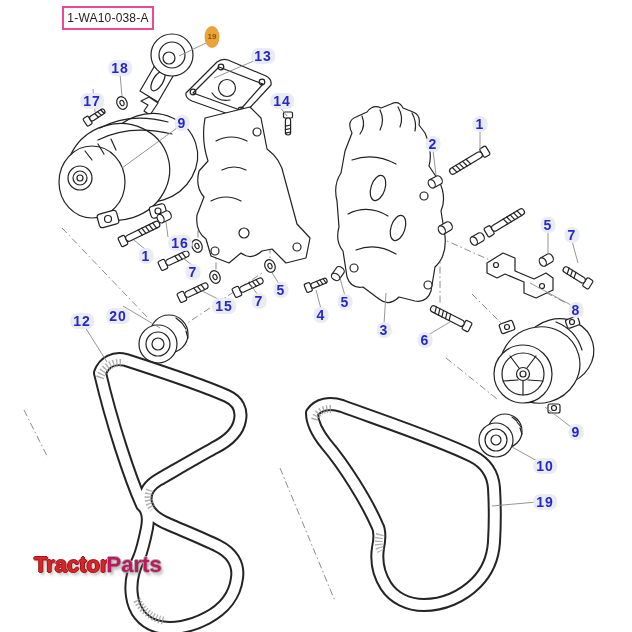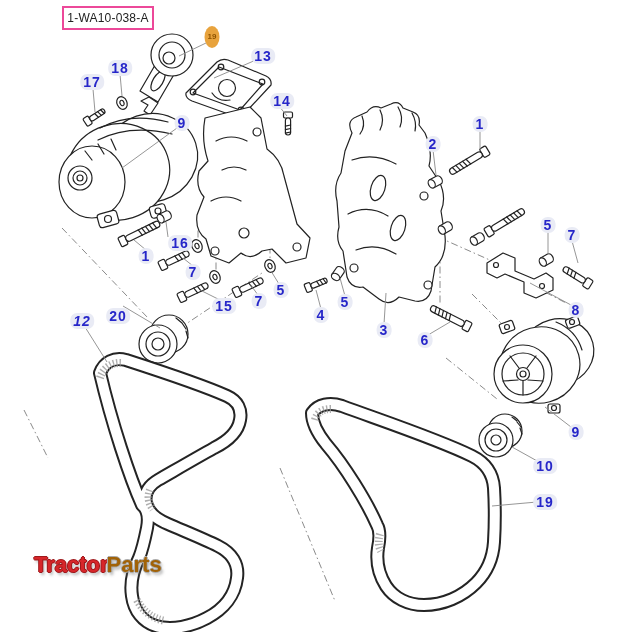--- a/index.html
+++ b/index.html
@@ -26,21 +26,21 @@
   .callout.hl{background:var(--highlight_bg,#e8a33d);color:var(--highlight_text,#8f5400);
            width:15px;height:22px;padding:0;border-radius:50%;display:flex;align-items:center;
            justify-content:center;font-size:8px;letter-spacing:0;}
   
   .logo{position:absolute;left:34px;top:556px;font-weight:bold;line-height:18px;z-index:5;}
   .logo .l1{display:block;font-size:24px;color:#fdfdfd;letter-spacing:.5px;
      text-shadow:-1px 0 #b0b0b0,1px 0 #b0b0b0,0 -1px #b0b0b0,0 1px #b0b0b0,2px 3px 3px rgba(110,110,110,.55);}
   .logo .l2{display:block;margin-top:0px;font-size:22px;}
   .logo .l2 .red{color:var(--logo_red,#d7262a);
      text-shadow:-1px 0 #9e191c,1px 0 #9e191c,0 -1px #9e191c,0 1px #9e191c,2px 3px 3px rgba(110,110,110,.5);}
-  .logo .l2 .gray{color:#a16207;margin-left:-2px;
+  .logo .l2 .gray{color:#be185d;margin-left:-2px;
      text-shadow:-1px 0 #ababab,1px 0 #ababab,0 -1px #ababab,0 1px #ababab,2px 3px 3px rgba(110,110,110,.5);}
 </style>
 </head>
 <body>
 
 <div id="stage" style="--callout_text: #2626c9; --callout_bg: #e9ebf5; --highlight_bg: #e8a33d; --highlight_text: #8f5400; --line: #222222; --leader: #8a8a8a; --logo_red: #d7262a;">
 
   <svg id="art" width="632" height="632" viewBox="0 0 632 632">
 
     <defs>
@@ -265,24 +265,24 @@
       <span class="callout" style="left: 425px; top: 340px;">6</span>
       <span class="callout" style="left: 433px; top: 144px;">2</span>
       <span class="callout" style="left: 480px; top: 124px;">1</span>
       <span class="callout" style="left: 548px; top: 225px;">5</span>
       <span class="callout" style="left: 572px; top: 235px;">7</span>
       <span class="callout" style="left: 576px; top: 310px;">8</span>
       <span class="callout" style="left: 182px; top: 123px;">9</span>
       <span class="callout" style="left: 576px; top: 432px;">9</span>
       <span class="callout" style="left: 545px; top: 466px;">10</span>
       <span class="callout" style="left: 545px; top: 502px;">19</span>
-      <span class="callout" style="left: 82px; top: 321px; font-style: italic;">12</span>
+      <span class="callout" style="left: 82px; top: 321px;">12</span>
       <span class="callout" style="left: 263px; top: 56px;">13</span>
       <span class="callout" style="left: 282px; top: 101px;">14</span>
-      <span class="callout" style="left: 92px; top: 82px;">17</span>
+      <span class="callout" style="left: 92px; top: 101px;">17</span>
       <span class="callout" style="left: 120px; top: 68px;">18</span>
       <span class="callout hl" style="left: 212px; top: 37px;">19</span>
       <span class="callout" style="left: 118px; top: 301px; margin-top: 15px;">20</span>
     </div>
 
   <div class="logo">
     <span class="l2"><span class="red">Tractor</span><span class="gray">Parts</span></span>
   </div>
 
 </div>

